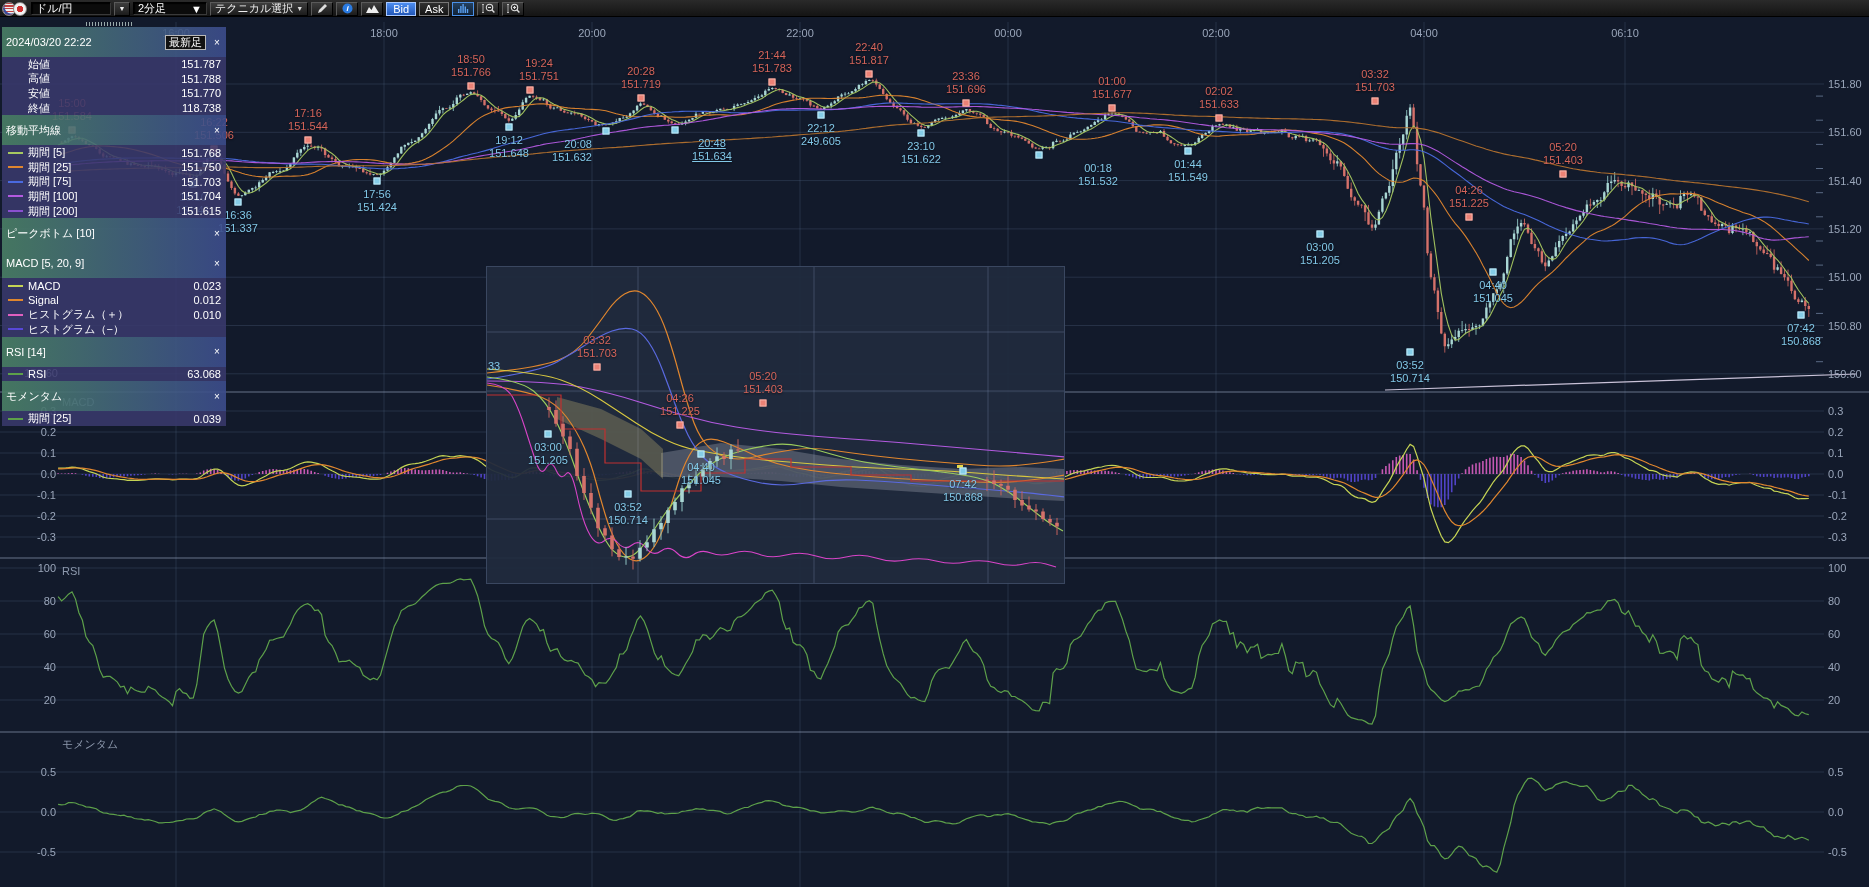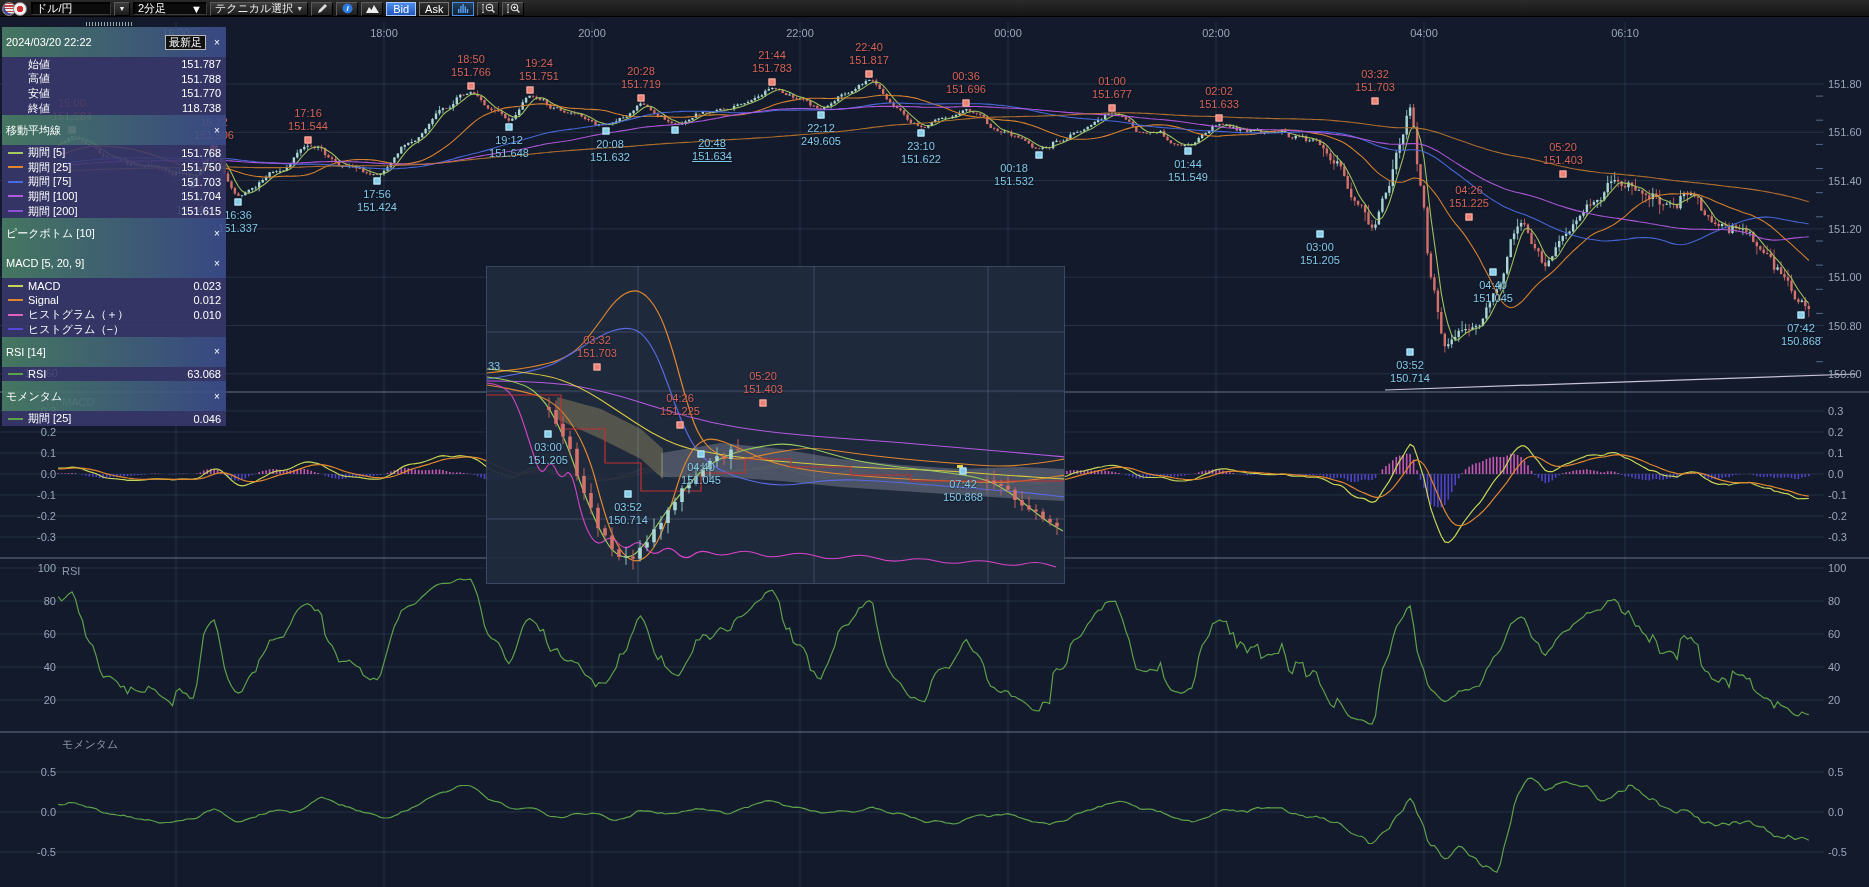--- a/index.html
+++ b/index.html
@@ -223,21 +223,21 @@
     <div class="ann bottom" style="left: 509px; top: 134px;">
       <div>19:12</div>
       <div>151.648</div>
     </div>
     <div class="mk peak" style="left: 530px; top: 90px;"></div>
     <div class="ann peak" style="left: 530px; top: 83px; margin-left: 9px;">
       <div>19:24</div>
       <div>151.751</div>
     </div>
     <div class="mk bottom" style="left: 606px; top: 131px;"></div>
-    <div class="ann bottom" style="left: 610px; top: 138px;">
+    <div class="ann bottom" style="left: 572px; top: 138px; text-align: right;">
       <div>20:08</div>
       <div>151.632</div>
     </div>
     <div class="mk peak" style="left: 641px; top: 98px;"></div>
     <div class="ann peak" style="left: 641px; top: 91px;">
       <div>20:28</div>
       <div>151.719</div>
     </div>
     <div class="mk bottom" style="left: 675px; top: 130px;"></div>
     <div class="ann bottom" style="left: 712px; top: 137px; text-decoration: underline;">
@@ -259,25 +259,25 @@
       <div>22:40</div>
       <div>151.817</div>
     </div>
     <div class="mk bottom" style="left: 921px; top: 133px;"></div>
     <div class="ann bottom" style="left: 921px; top: 140px;">
       <div>23:10</div>
       <div>151.622</div>
     </div>
     <div class="mk peak" style="left: 966px; top: 103px;"></div>
     <div class="ann peak" style="left: 966px; top: 96px;">
-      <div>00:36</div>
+      <div>23:36</div>
       <div>151.696</div>
     </div>
     <div class="mk bottom" style="left: 1039px; top: 155px;"></div>
-    <div class="ann bottom" style="left: 1014px; top: 162px;">
+    <div class="ann bottom" style="left: 1098px; top: 162px;">
       <div>00:18</div>
       <div>151.532</div>
     </div>
     <div class="mk peak" style="left: 1112px; top: 108px;"></div>
     <div class="ann peak" style="left: 1112px; top: 101px;">
       <div>01:00</div>
       <div>151.677</div>
     </div>
     <div class="mk bottom" style="left: 1188px; top: 151px;"></div>
     <div class="ann bottom" style="left: 1188px; top: 158px;">
@@ -450,21 +450,21 @@
       </div>
       <div class="sec-head">
         <span class="ttl">モメンタム</span>
         <span class="xbtn">×</span>
       </div>
       <div class="p-row">
         <span class="lbl">
           <span class="sw" style="background: rgb(93, 160, 74);"></span>
           <span>期間 [25]</span>
         </span>
-        <span class="val">0.046</span>
+        <span class="val">0.039</span>
       </div>
     </div>
 </div>
 
 <div class="toolbar">
   <span class="flags">
       <span class="flag-us"></span>
       <span class="flag-jp"></span>
     </span>
   <div class="combo pair">

